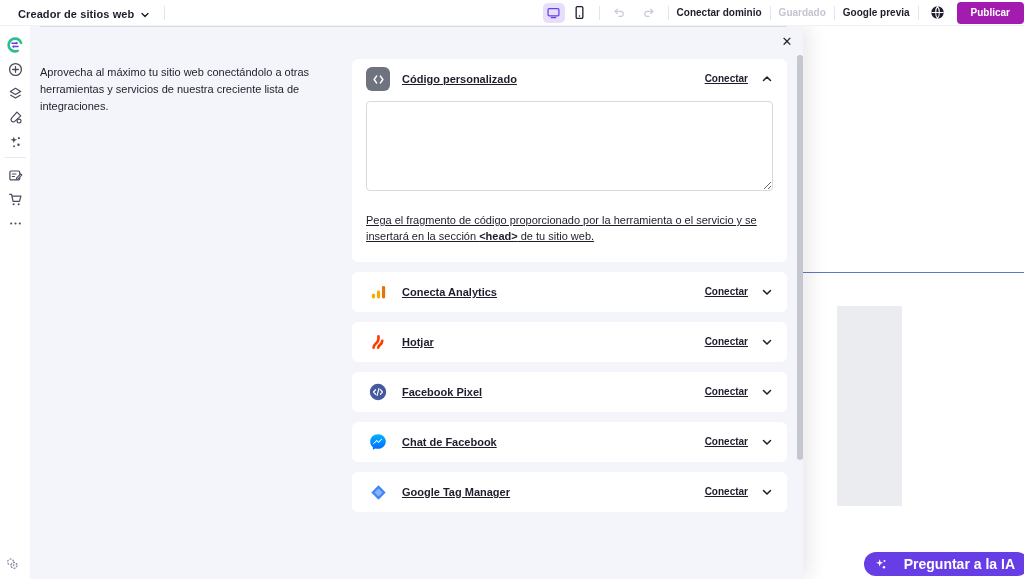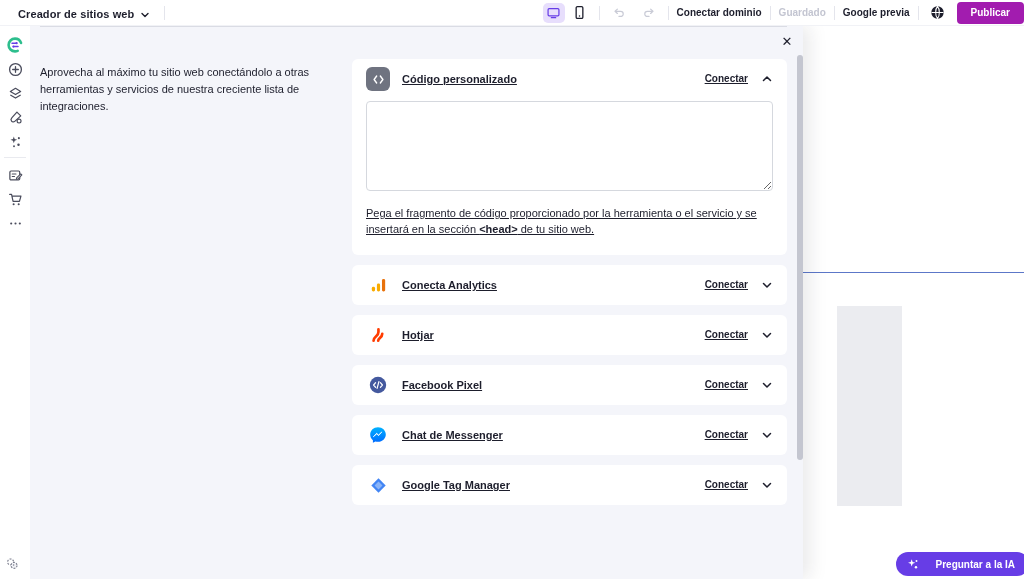--- a/index.html
+++ b/index.html
@@ -57,31 +57,31 @@
   .app-ic { width:24px; height:24px; display:flex; align-items:center; justify-content:center;
     margin-right:12px; flex:0 0 auto; }
   .code-sq { width:24px; height:24px; border-radius:6px; background:#6f7380;
     display:flex; align-items:center; justify-content:center; }
   .card-name { font-size:11px; font-weight:bold; }
   .connect { margin-left:auto; display:flex; align-items:flex-start; gap:13px; }
   .connect span { font-size:10px; font-weight:bold; }
   .card-ext { padding:2px 14px 18px; }
   .code-area { width:100%; height:90px; border:1px solid #d5d8de; border-radius:4px; background:#fff;
     resize:both; font-family:"Liberation Mono","DejaVu Sans Mono",monospace; font-size:11px; padding:6px; }
-  .help { font-size:11px; line-height:16px; margin-top:10px; }
+  .help { font-size:11px; line-height:16px; margin-top:17px; }
   .help b { font-weight:bold; }
 
   .scrollthumb { position:absolute; right:0; top:29px; width:6px; height:405px;
     background:#c4c6d0; border-radius:3px; cursor:grab; }
 
   
   .ai-btn { position:absolute; right:-5px; bottom:3px; height:24px; display:flex; align-items:center;
     gap:5px; padding:0 14px 0 10px; background:#673de6; border:none; border-radius:13px;
     box-shadow:0 0 0 2px rgba(255,255,255,.95); cursor:pointer; z-index:50; }
-  .ai-btn span { color:#fff; font-size:10px; font-weight:bold; font-family:inherit; white-space:nowrap;margin-left:11px; }
+  .ai-btn span { color:#fff; font-size:14px; font-weight:bold; font-family:inherit; white-space:nowrap;margin-left:11px; }
 </style>
 </head>
 <body>
 
 <div class="topbar">
   <div class="tb-left">
     <span class="tb-title">Creador de sitios web</span>
     <svg width="10" height="10" viewBox="0 0 10 10">
       <path d="M2 3.5 L5 6.5 8 3.5" stroke="#1d1e2c" stroke-width="1.4" fill="none" stroke-linecap="round" stroke-linejoin="round"></path>
     </svg>
@@ -299,21 +299,21 @@
               <defs>
                 <linearGradient id="msgr" x1="0" y1="0" x2="0" y2="1">
                   <stop offset="0" stop-color="#00b2ff"></stop>
                     <stop offset="1" stop-color="#006aff"></stop>
                 </linearGradient>
               </defs>
               <path d="M9 1.2 C4.6 1.2 1.2 4.4 1.2 8.5 c0 2.3 1 4.3 2.7 5.7 l0 2.6 2.5 -1.4 c.8 .2 1.7 .4 2.6 .4 4.4 0 7.8 -3.2 7.8 -7.3 S13.4 1.2 9 1.2 Z" fill="url(#msgr)"></path>
               <path d="M4.3 10.8 L7.6 7.3 9.5 9 12.9 5.9 9.6 9.6 7.7 7.9 Z" fill="#fff" stroke="#fff" stroke-width="0.7" stroke-linejoin="round"></path>
             </svg>
           </span>
-          <span class="card-name">Chat de Messenger</span>
+          <span class="card-name">Chat de Facebook</span>
           <span class="connect">
             <span>Conectar</span>
             <svg width="12" height="12" viewBox="0 0 12 12">
               <path d="M2.5 4.5 L6 8 9.5 4.5" fill="none" stroke="#1d1e2c" stroke-width="1.5" stroke-linecap="round" stroke-linejoin="round"></path>
             </svg>
           </span>
         </div>
       </div>
 
       <div class="card">

